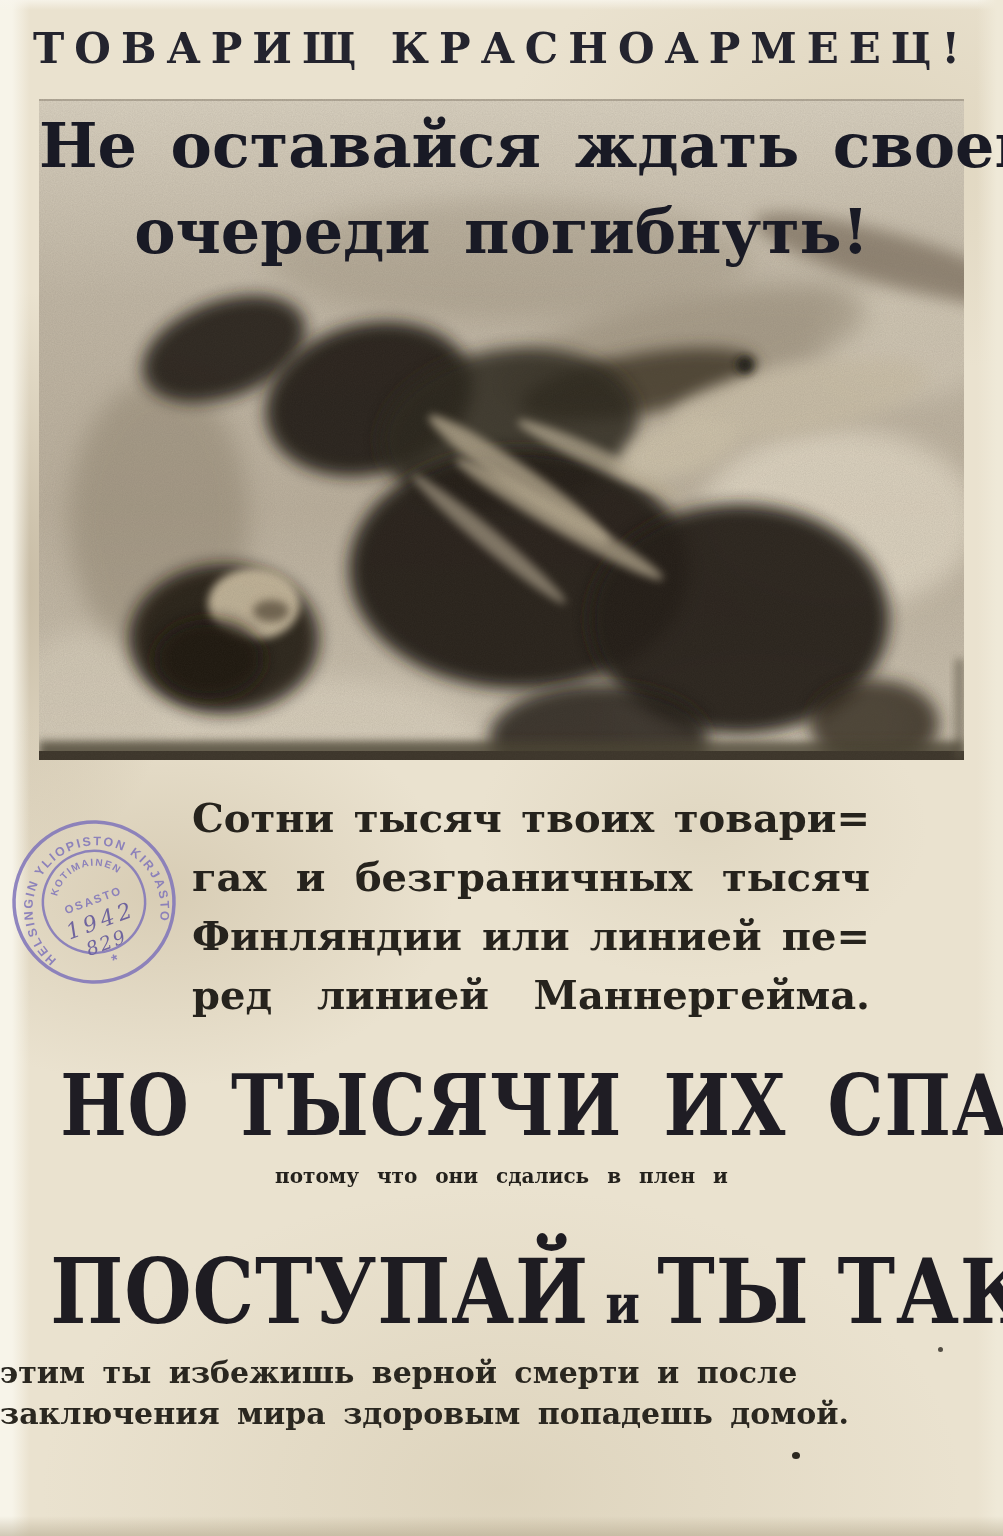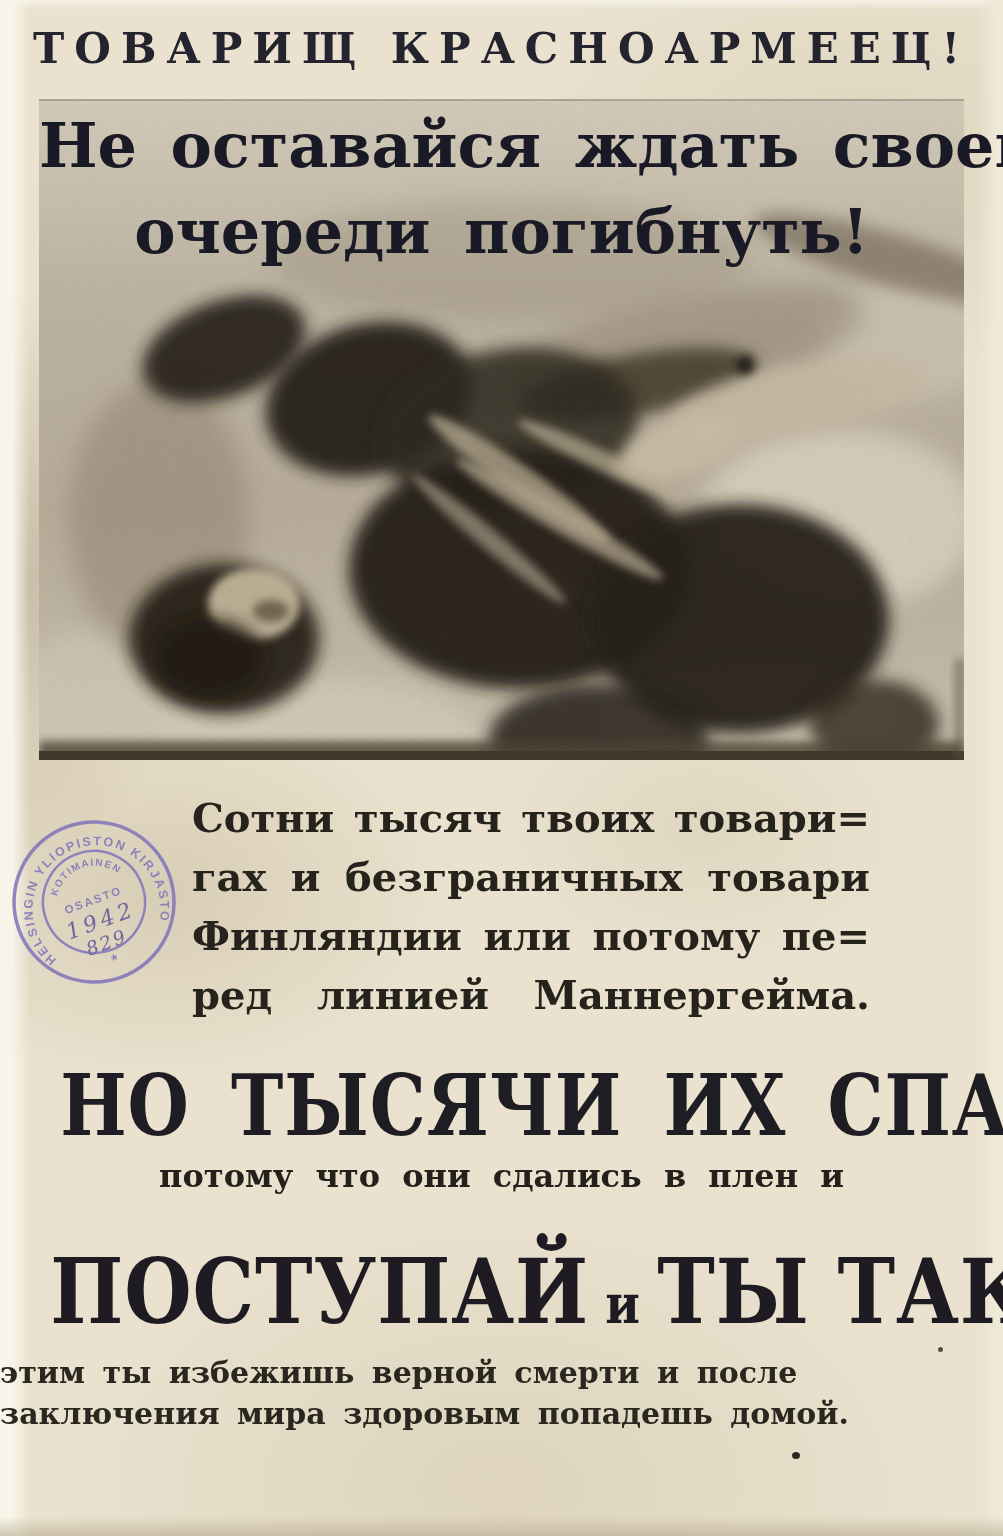--- a/index.html
+++ b/index.html
@@ -62,21 +62,21 @@
     position:absolute;left:0;top:1058px;width:100%;
     text-align:center;font-weight:bold;
     font-size:80px;color:#1f1d24;
     transform:scale(.88,1.06);
     letter-spacing:1px;word-spacing:18px;
     white-space:nowrap;
   }
   .saved-sub{
     position:absolute;left:0;top:1154px;width:100%;
     text-align:center;font-weight:bold;
-    font-size:32px;line-height:44px;
+    font-size:20px;line-height:44px;
     word-spacing:11px;color:#24211c;
   }
 
   .act-headline{
     position:absolute;left:0;top:1240px;width:100%;
     text-align:center;font-weight:bold;
     font-size:86px;color:#1e1c22;
     transform:scale(.9,1.05);
     letter-spacing:1px;
     white-space:nowrap;
@@ -199,22 +199,22 @@
       </g>
       <g stroke="none" fill="#5c5199" font-family="DejaVu Serif, serif" font-style="italic">
         <text x="90" y="117" font-size="22" letter-spacing="4" text-anchor="middle">1942</text>
         <text x="88" y="139" font-size="19" letter-spacing="2" text-anchor="middle">829</text>
       </g>
     </g>
   </svg>
 
   <div class="body-par">
     <div class="jline">Сотни тысяч твоих товари=</div>
-    <div class="jline">гах и безграничных товари</div>
-    <div class="jline">Финляндии или потому пе=</div>
+    <div class="jline">гах и безграничных тысяч</div>
+    <div class="jline">Финляндии или линией пе=</div>
     <div class="jline">ред линией Маннергейма.</div>
   </div>
 
   <div class="saved-headline">НО ТЫСЯЧИ ИХ СПАСЛИСЬ</div>
 
   <div class="saved-sub">
     <div>потому что они сдались в плен и</div>
   </div>
 
   <div class="act-headline">

